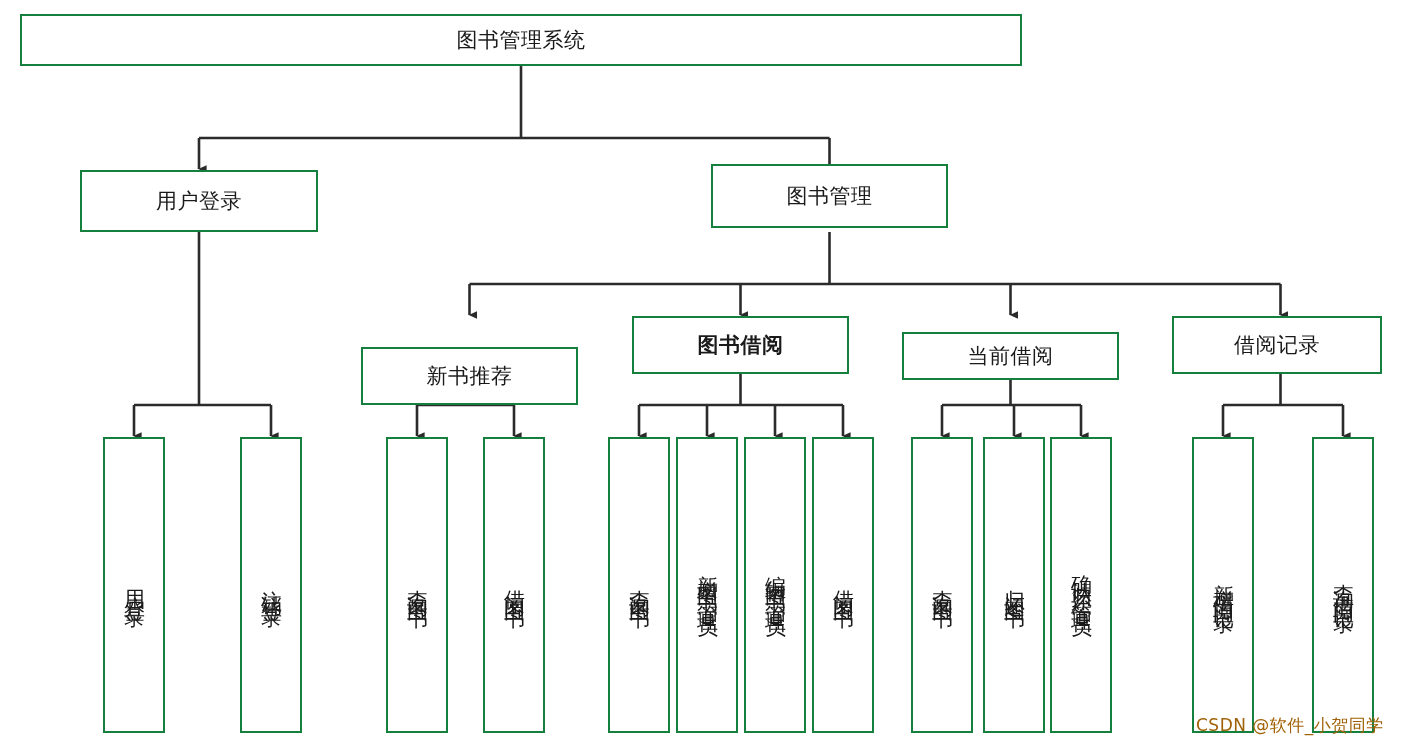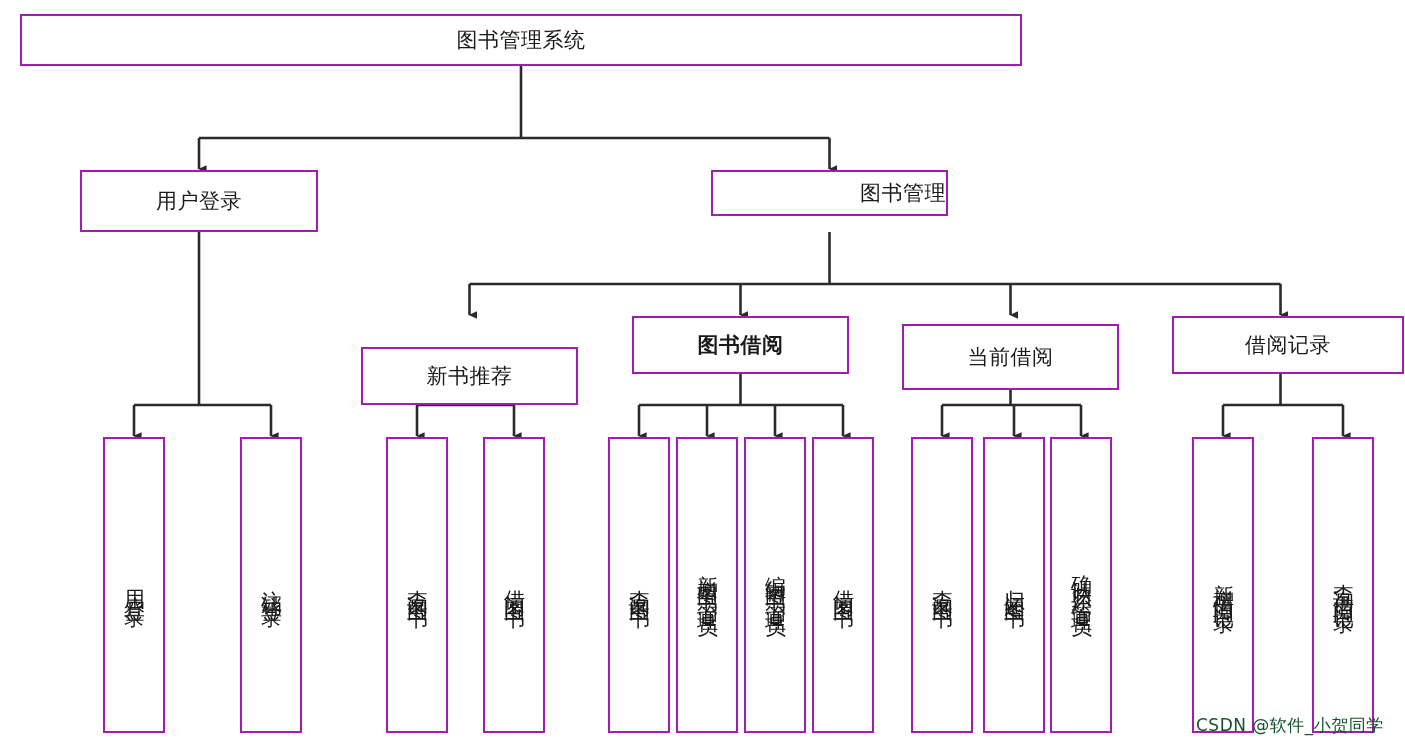--- a/index.html
+++ b/index.html
@@ -21,21 +21,21 @@
     position: absolute;
     left: 0;
     top: 0;
     width: 1405px;
     height: 747px;
     pointer-events: none;
   }
   .node {
     position: absolute;
     box-sizing: border-box;
-    border: 2px solid #a21caf;
+    border: 2px solid #15803d;
     background: #ffffff;
     display: flex;
     align-items: center;
     justify-content: center;
     color: #1a1a1a;
   }
   .node .label {
     font-size: 21px;
     line-height: 1.15;
     letter-spacing: 0.5px;
@@ -49,21 +49,21 @@
     writing-mode: vertical-rl;
     text-orientation: upright;
     font-size: 21px;
     letter-spacing: 6px;
     line-height: 1;
     white-space: nowrap;
   }
   .watermark {
     position: absolute;
     font-size: 17px;
-    color: #14532d;
+    color: #a16207;
     letter-spacing: 0.5px;
     white-space: nowrap;
     font-family: "DejaVu Sans", "Liberation Sans", sans-serif;
   }
 </style>
 </head>
 <body>
 
 <div id="canvas">
   <svg class="edges" viewBox="0 0 1405 747">
@@ -109,34 +109,34 @@
       </g>
   </svg>
 
   <div class="node" id="n-root" style="left: 20px; top: 14px; width: 1002px; height: 52px;">
     <span class="label">图书管理系统</span>
   </div>
 
   <div class="node" id="n-l2_user_login" style="left: 80px; top: 170px; width: 238px; height: 62px;">
     <span class="label">用户登录</span>
   </div>
-  <div class="node" id="n-l2_book_mgmt" style="left: 711px; top: 170px; width: 237px; height: 46px; justify-content: flex-end;">
+  <div class="node" id="n-l2_book_mgmt" style="left: 711px; top: 164px; width: 237px; height: 64px;">
     <span class="label">图书管理</span>
   </div>
 
   <div class="node" id="n-l3_new_book_rec" style="left: 361px; top: 316px; width: 217px; height: 58px; margin-top: 31px;">
     <span class="label">新书推荐</span>
   </div>
   <div class="node" id="n-l3_book_borrow" style="left: 632px; top: 316px; width: 217px; height: 58px; font-weight: bold;">
     <span class="label">图书借阅</span>
   </div>
-  <div class="node" id="n-l3_current_borrow" style="left: 902px; top: 324px; width: 217px; height: 66px;">
+  <div class="node" id="n-l3_current_borrow" style="left: 902px; top: 332px; width: 217px; height: 48px;">
     <span class="label">当前借阅</span>
   </div>
-  <div class="node" id="n-l3_borrow_record" style="left: 1172px; top: 316px; width: 232px; height: 58px;">
+  <div class="node" id="n-l3_borrow_record" style="left: 1172px; top: 316px; width: 210px; height: 58px;">
     <span class="label">借阅记录</span>
   </div>
 
   <div class="node vertical" id="n-leaf_user_login" style="left: 103px; top: 437px; width: 62px; height: 296px;">
     <span class="label">用户登录</span>
   </div>
   <div class="node vertical" id="n-leaf_logout" style="left: 240px; top: 437px; width: 62px; height: 296px;">
     <span class="label">注销登录</span>
   </div>
 

